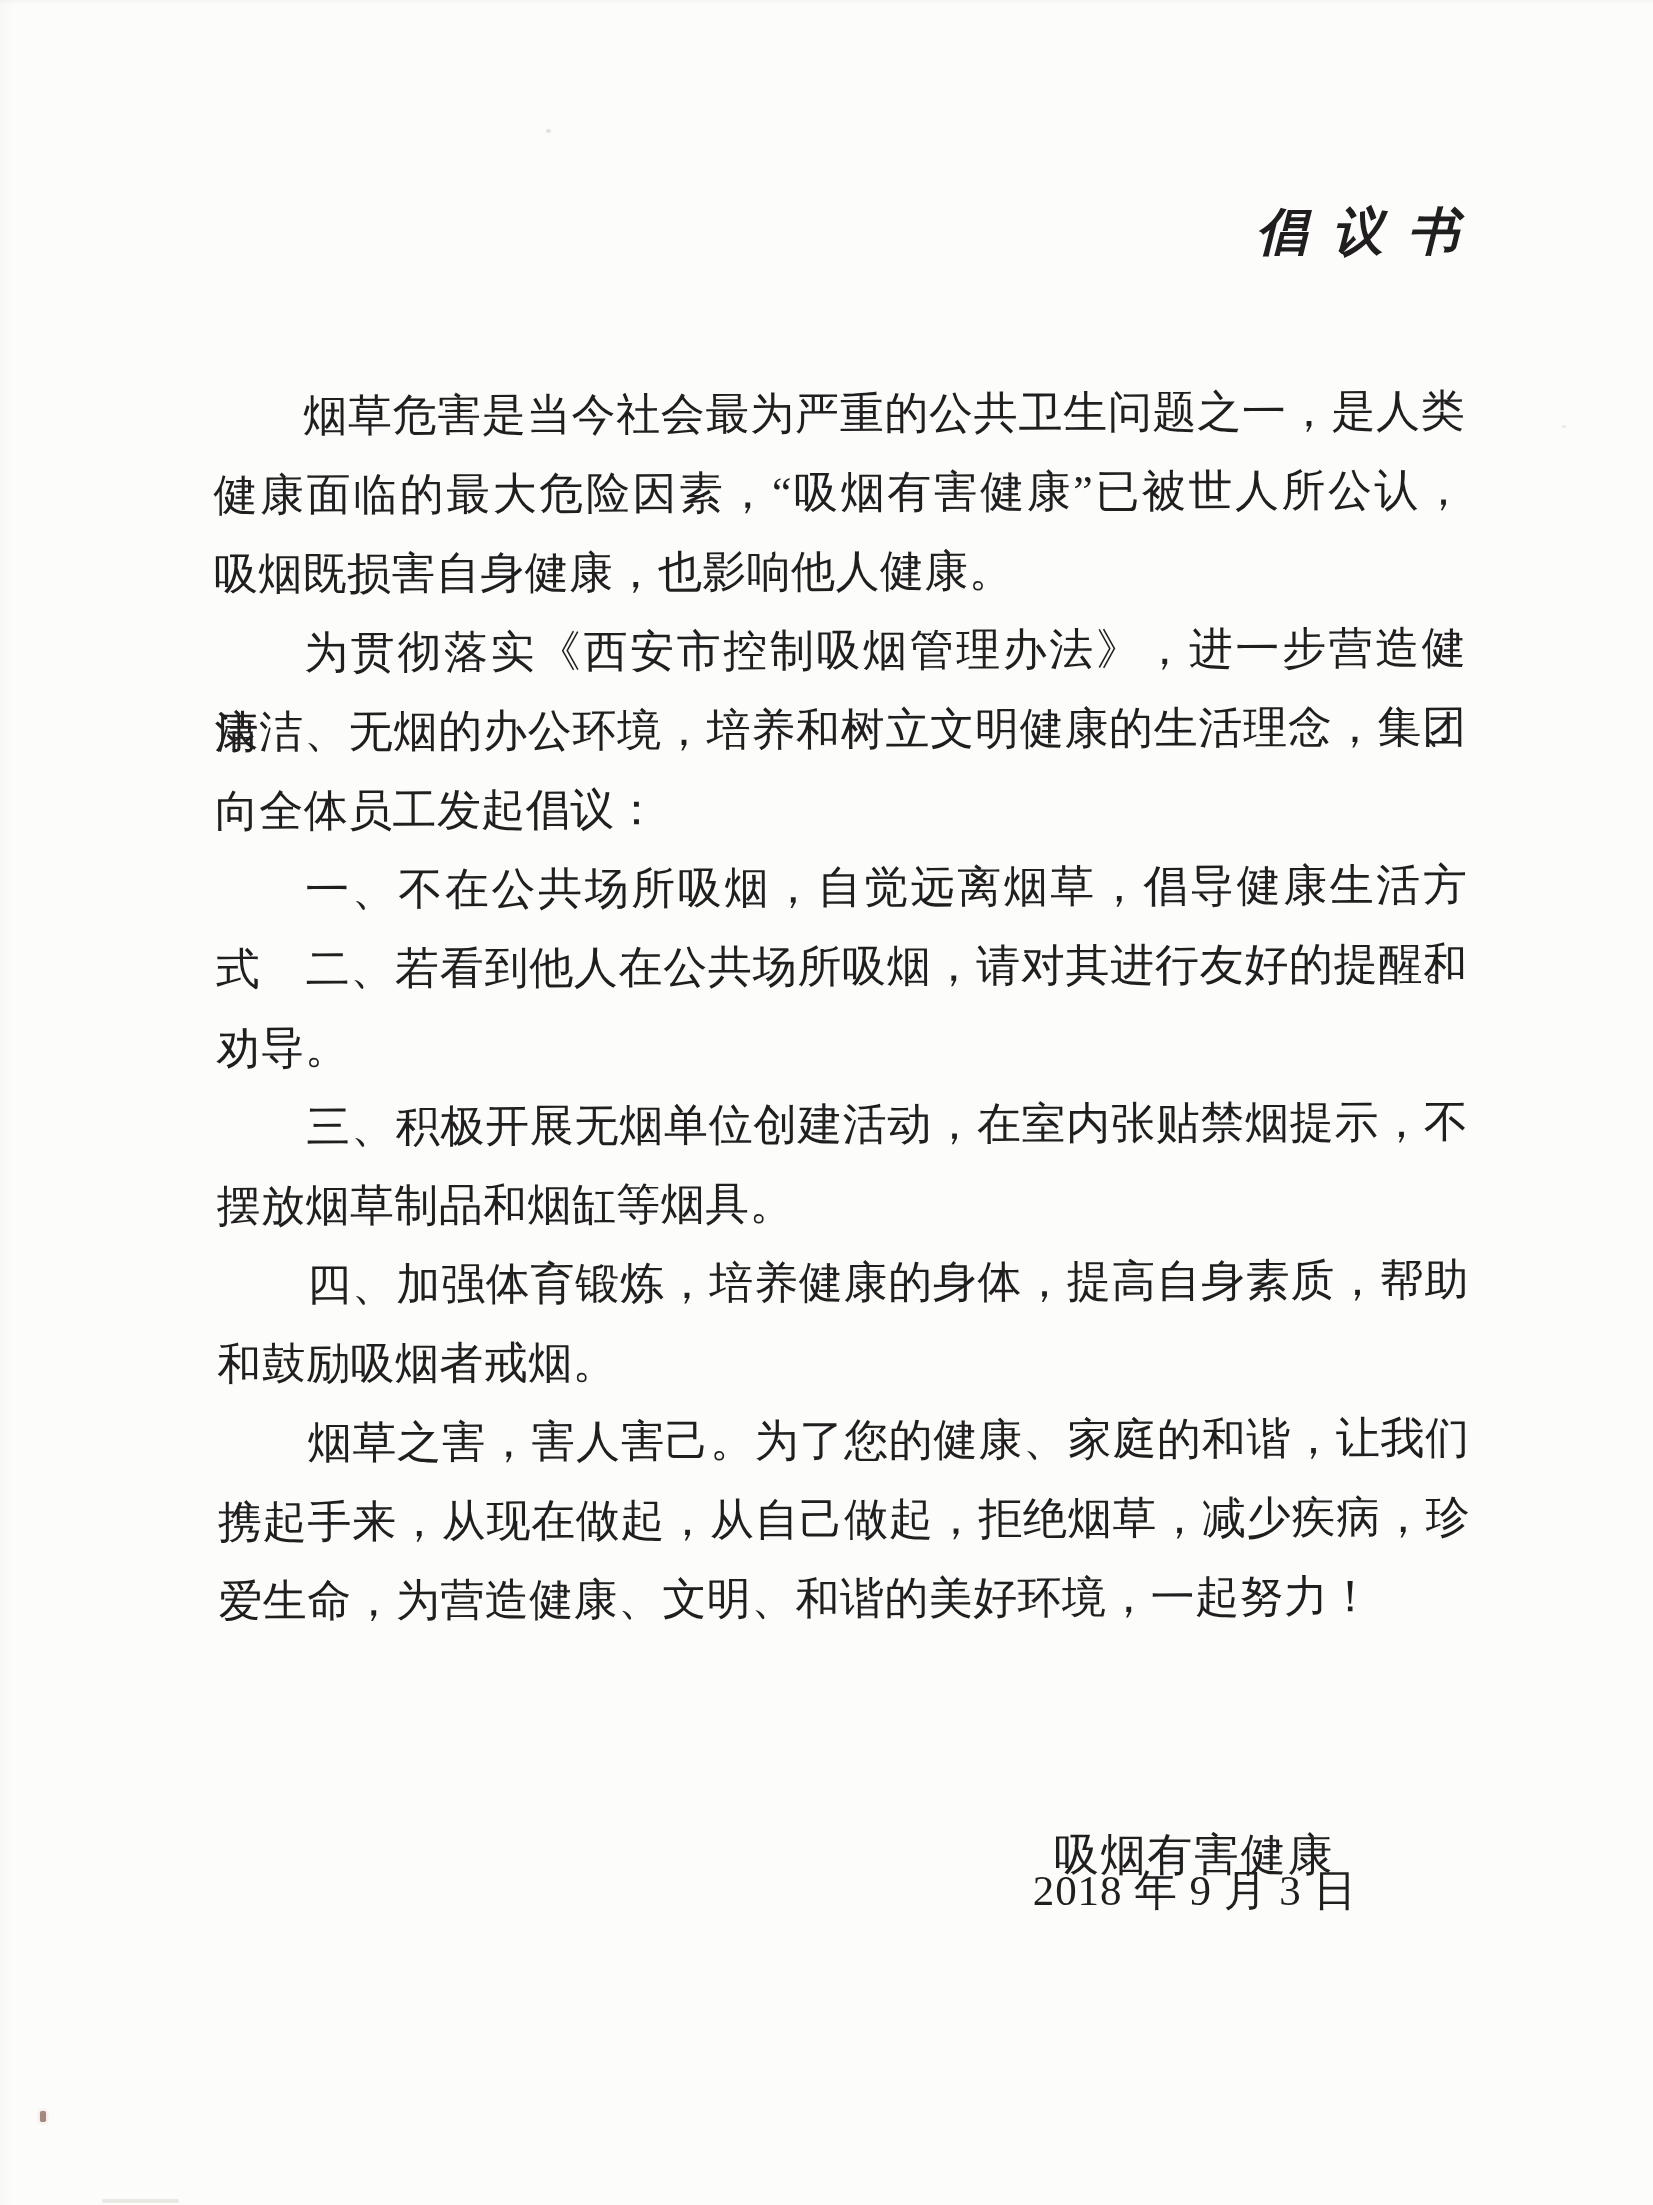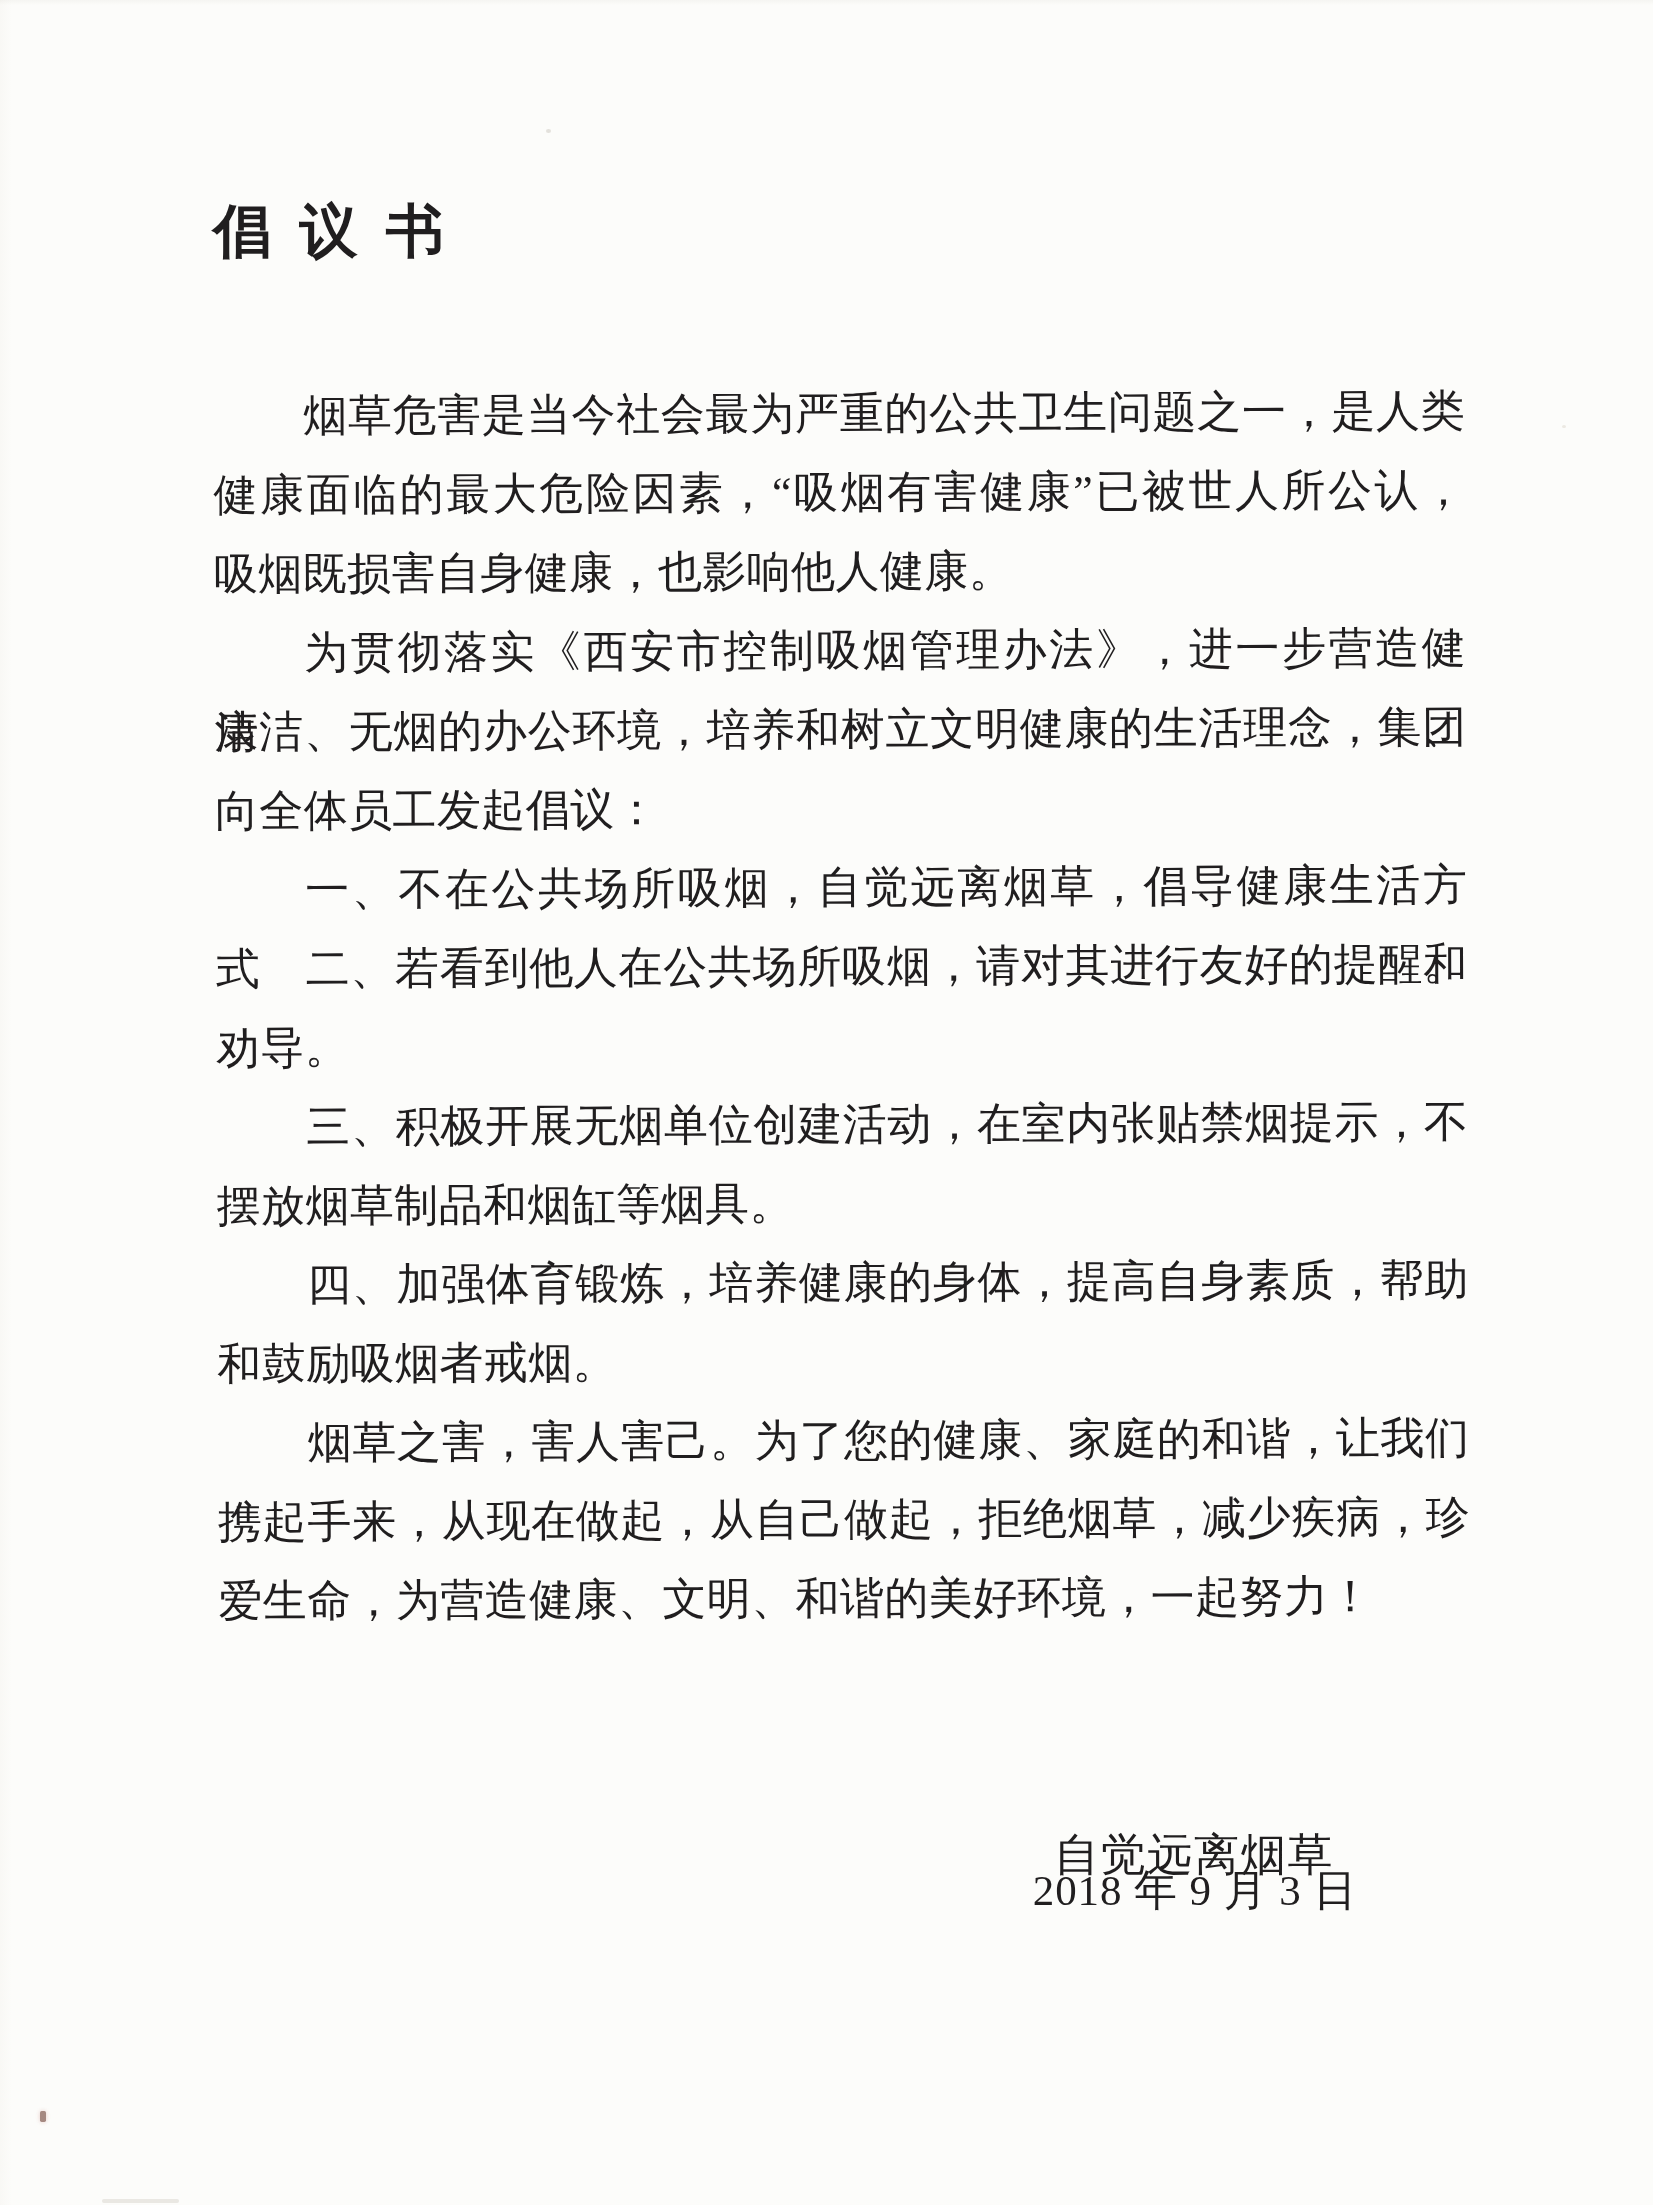--- a/index.html
+++ b/index.html
@@ -26,26 +26,27 @@
     background:
       linear-gradient(to bottom, rgba(185,180,168,0.10), rgba(185,180,168,0) 5.1px),
       linear-gradient(to right,  rgba(210,200,188,0.08), rgba(210,200,188,0) 12px);
   }
   .doc-title {
     position: absolute;
     left: 213px;
     top: 185px;
     width: 1252px;
     margin: 0;
-    text-align: left;
-    font-size: 58px;
+    text-align: right;
+    font-size: 51px;
     line-height: 94px;
     font-weight: bold;
     letter-spacing: 0.12em;
     color: var(--ink);
+    font-style: italic;
   }
   .doc-body {
     position: absolute;
     left: 213px;
     top: 377px;
     width: 1252px;
     transform: rotate(-0.25deg);
     transform-origin: left top;
     font-size: 44px;
     color: var(--ink);
@@ -124,21 +125,21 @@
     <div class="line">劝导。</div>
     <div class="line indent fill">三、积极开展无烟单位创建活动，在室内张贴禁烟提示，不</div>
     <div class="line">摆放烟草制品和烟缸等烟具。</div>
     <div class="line indent fill">四、加强体育锻炼，培养健康的身体，提高自身素质，帮助</div>
     <div class="line">和鼓励吸烟者戒烟。</div>
     <div class="line indent fill">烟草之害，害人害己。为了您的健康、家庭的和谐，让我们</div>
     <div class="line fill">携起手来，从现在做起，从自己做起，拒绝烟草，减少疾病，珍</div>
     <div class="line">爱生命，为营造健康、文明、和谐的美好环境，一起努力！</div>
   </div>
 
-  <div class="signature-line">自觉远离烟草</div>
+  <div class="signature-line">吸烟有害健康</div>
   <div class="date-line">2018 年 9 月 3 日</div>
 
   <div class="speck speck-red"></div>
   <div class="speck speck-gray-1"></div>
   <div class="speck speck-gray-2"></div>
   <div class="speck speck-gray-3"></div>
 
 </div>
 
 

